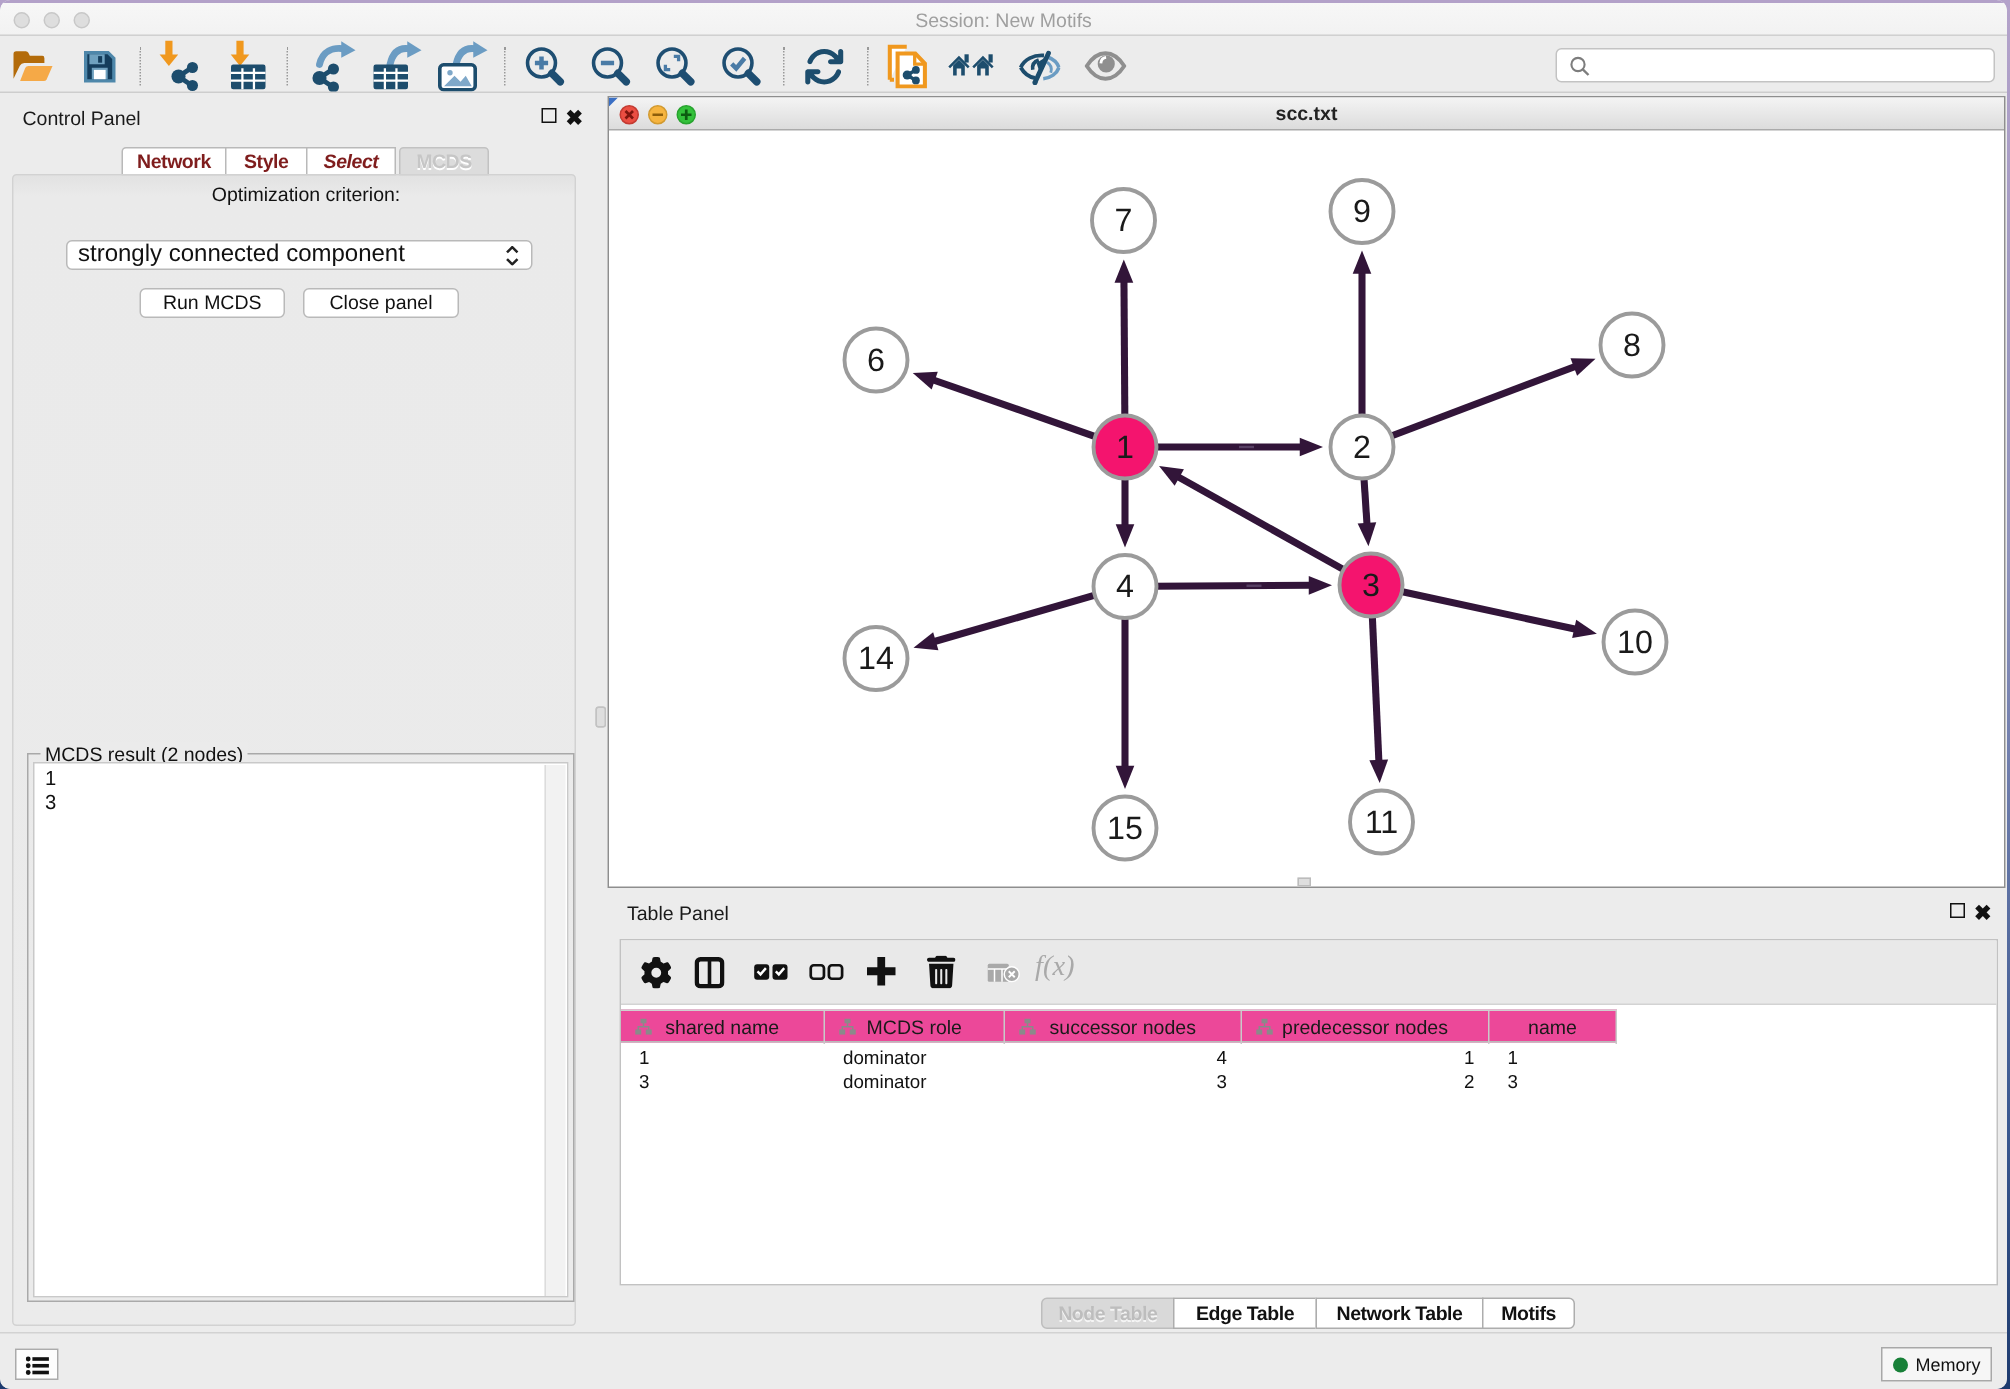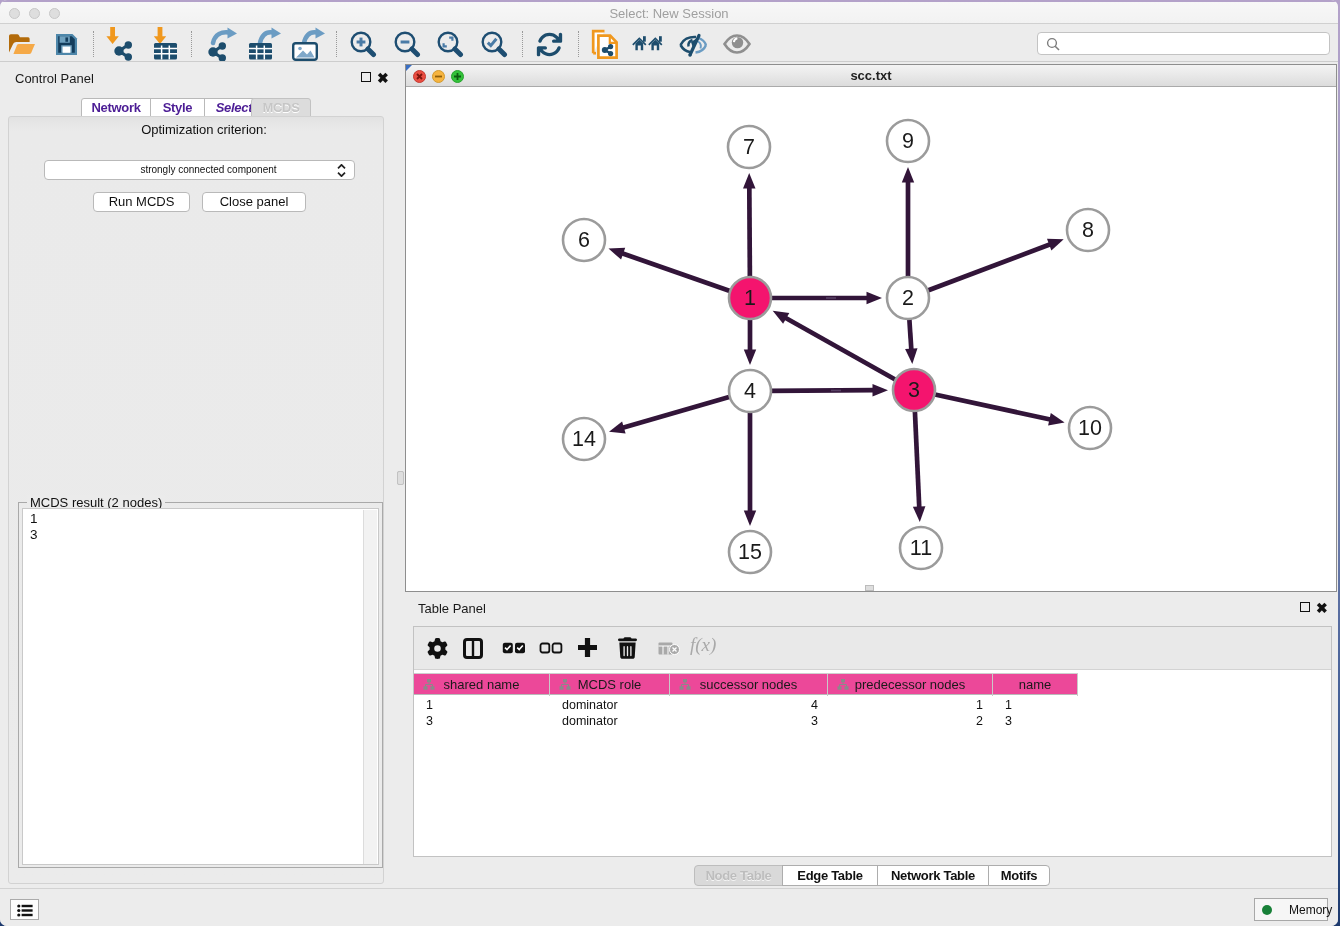--- a/index.html
+++ b/index.html
@@ -20,25 +20,25 @@
 .sep { position:absolute; top:5px; height:26px; width:0; border-left:1px dotted #999; }
 .search { position:absolute; left:1037px; top:6px; width:293px; height:23px; background:#fff;
   border:1px solid #c3c3c3; border-radius:4px; }
 
 .cpanel { position:absolute; left:0; top:64px; width:464px; height:824px; background:#ececec; border-right:1px solid #d9d9d9; }
 .ptitle { position:absolute; font-size:13px; color:#1a1a1a; }
 .fbtn { position:absolute; width:10px; height:10px; border:1.5px solid #111; }
 .xbtn { position:absolute; font-size:14px; font-weight:bold; color:#111; line-height:12px; }
 .tabs { position:absolute; }
 .tab { position:absolute; top:0; height:19px; background:#fff; border:1px solid #b9b9b9;
-  font-size:13px; font-weight:bold; letter-spacing:-0.3px; color:#4c1d95; text-align:center; line-height:17px; }
+  font-size:13px; font-weight:bold; letter-spacing:-0.3px; color:#7f1d1d; text-align:center; line-height:17px; }
 .tabpane { position:absolute; left:8px; top:52px; width:376px; height:768px;
   background:linear-gradient(#e2e2e2,#eaeaea 14px,#ebebeb); border:1px solid #d2d2d2; border-radius:3px; }
 .combo { position:absolute; left:35px; top:43px; width:311px; height:20px; background:#fff;
-  border:1px solid #b9b9b9; border-radius:4px; font-size:10px; color:#111; line-height:17px; padding-left:18px;text-align:center; }
+  border:1px solid #b9b9b9; border-radius:4px; font-size:16px; color:#111; line-height:17px; padding-left:7px; }
 .btn { position:absolute; top:75px; height:20px; background:#fff; border:1px solid #b9b9b9;
   border-radius:4px; font-size:13px; color:#111; text-align:center; line-height:18px; }
 .fieldset { position:absolute; left:9px; top:385px; width:365px; height:366px; border:1px solid #a9a9a9; }
 .legend { position:absolute; left:8px; top:-8px; background:#ebebeb; padding:0 3px; font-size:13px; color:#111; }
 .resultbox { position:absolute; left:3px; top:5px; width:357px; height:357px; background:#fff; border:1px solid #c9c9c9; }
 
 .netwin { position:absolute; left:405px; top:64px; width:932px; height:528px;
   border:1px solid #8e8e8e; background:#fff; }
 .nettitle { position:absolute; left:0; top:0; width:100%; height:22px;
   background:linear-gradient(#f4f4f4,#dcdcdc); border-bottom:1px solid #aaa;
@@ -61,21 +61,21 @@
 </style>
 </head>
 <body>
 <div class="desktop"></div>
 <div class="win">
   <div style="position:absolute;left:0;top:0;width:100%;height:2px;background:#b3a1c9;"></div>
   <div class="titlebar">
     <span class="tl" style="left:9px;"></span>
     <span class="tl" style="left:29px;"></span>
     <span class="tl" style="left:49px;"></span>
-    <div class="title">Select: New Session</div>
+    <div class="title">Session: New Motifs</div>
   </div>
   <div class="toolbar" id="toolbar">
 
     <svg class="ic" style="position:absolute;left:8px;top:7px;" width="28" height="22" viewBox="0 0 28 22">
       <path d="M1 19.5 L1 3 Q1 1.2 2.8 1.2 L9.2 1.2 Q10.4 1.2 10.9 2.2 L11.9 4.2 L20.2 4.2 Q21.6 4.2 21.6 5.8 L21.6 9 L8.2 9 Q6.2 9 5.2 10.8 L1 19.5 z" fill="#b36b0a"></path>
       <path d="M5.4 21 L8.8 12.4 Q9.4 11 11 11 L27 11 L23 20.2 Q22.4 21 21.2 21 z" fill="#f5a947"></path>
     </svg>
 
     <svg class="ic" style="position:absolute;left:55px;top:7px;" width="23" height="23" viewBox="0 0 23 23">
       <path d="M1 1 H17.5 L22 5.5 V22 H1 z" fill="#4e87aa"></path>
@@ -237,21 +237,21 @@
     </div>
   </div>
   <div class="cpanel" id="cpanel">
     <div class="ptitle" style="left:15px;top:7px;">Control Panel</div>
     <div class="fbtn" style="left:361px;top:8px;"></div>
     <div class="xbtn" style="left:377px;top:8px;">✖</div>
     <div class="tabs" style="left:0;top:34px;">
       <div class="tab" style="left:81px;width:70px;border-radius:3px 0 0 0;">Network</div>
       <div class="tab" style="left:150px;width:55px;">Style</div>
       <div class="tab" style="left:204px;width:60px;font-style:italic;">Select</div>
-      <div class="tab" style="left:251px;width:60px;background:#dcdcdc;border-color:#c2c2c2;border-radius:3px 3px 0 0;color:#c6c6c6;text-shadow:0 1px 0 #fff;">MCDS</div>
+      <div class="tab" style="left:266px;width:60px;background:#dcdcdc;border-color:#c2c2c2;border-radius:3px 3px 0 0;color:#c6c6c6;text-shadow:0 1px 0 #fff;">MCDS</div>
     </div>
     <div class="tabpane">
       <div style="position:absolute;left:8px;top:5px;width:100%;text-align:center;font-size:13px;color:#111;">Optimization criterion:</div>
       <div class="combo">strongly connected component
         <svg class="ic" style="position:absolute;right:8px;top:3px;" width="9" height="13" viewBox="0 0 9 13">
           <path d="M1 4.3 L4.5 0.8 L8 4.3" stroke="#222" stroke-width="1.7" fill="none"></path>
           <path d="M1 8.7 L4.5 12.2 L8 8.7" stroke="#222" stroke-width="1.7" fill="none"></path>
         </svg>
       </div>
       <div class="btn" style="left:84px;width:97px;">Run MCDS</div>
@@ -450,17 +450,17 @@
             <circle cx="1.8" cy="6.5" r="1.6"></circle>
             <circle cx="1.8" cy="11" r="1.6"></circle>
           <rect x="4.6" y="0.8" width="11" height="2.4"></rect>
             <rect x="4.6" y="5.3" width="11" height="2.4"></rect>
             <rect x="4.6" y="9.8" width="11" height="2.4"></rect>
         </g>
       </svg>
     </div>
     <div style="position:absolute;left:1254px;top:9px;width:74px;height:23px;background:#f6f6f6;border:1px solid #a8a8a8;">
       <span style="position:absolute;left:7px;top:6px;width:10px;height:10px;border-radius:50%;background:#188038;"></span>
-      <span style="position:absolute;left:22px;top:4px;font-size:12px;color:#111;margin-left:12px;">Memory</span>
+      <span style="position:absolute;left:22px;top:4px;font-size:12px;color:#111;">Memory</span>
     </div>
   </div>
   <div style="position:absolute;left:397px;top:471px;width:7px;height:14px;background:#dedede;border:1px solid #c2c2c2;border-radius:2px;"></div>
 </div>
 
 </body></html>

